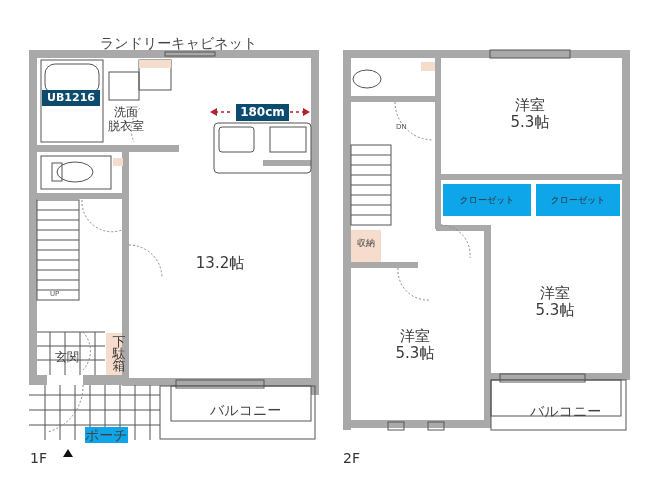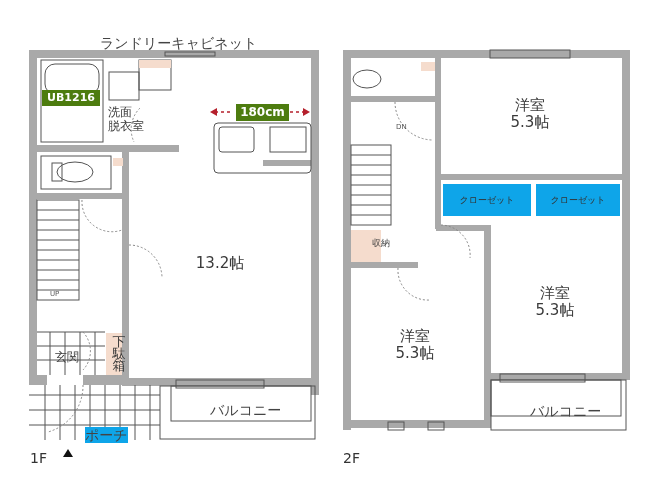--- a/index.html
+++ b/index.html
@@ -2,21 +2,21 @@
 <html><head>
 <meta charset="utf-8">
 <style>
   html,body{margin:0;padding:0;background:#ffffff;}
   body{width:652px;height:489px;position:relative;overflow:hidden;font-family:"DejaVu Sans",sans-serif;}
   svg{position:absolute;left:0;top:0;}
   .lbl{position:absolute;color:#3a3a3a;font-family:"DejaVu Sans",sans-serif;white-space:nowrap;text-align:center;line-height:1.15;}
   .room{font-size:15px;}
   .small{font-size:14px;color:#444;}
   .tiny{font-size:7px;color:#555;}
-  .red-tag{position:absolute;background:#4d7c0f;color:#fff;font-family:"DejaVu Sans",sans-serif;font-weight:bold;text-align:center;}
+  .red-tag{position:absolute;background:#0c4a6e;color:#fff;font-family:"DejaVu Sans",sans-serif;font-weight:bold;text-align:center;}
   .floor{position:absolute;font-size:14px;color:#333;font-family:"DejaVu Sans",sans-serif;}
   .closet{position:absolute;background:#0ea5e9;font-size:9px;color:#333;display:flex;align-items:center;justify-content:center;}
 </style>
 </head>
 <body>
 
 <svg width="652" height="489" viewBox="0 0 652 489">
   <g fill="#a9a9a9" stroke="none">
 
     <rect x="29" y="50" width="290" height="8"></rect>
@@ -132,21 +132,21 @@
   <g fill="#b5202c">
     <polygon points="210,112 217,108 217,116"></polygon>
     <polygon points="310,112 303,108 303,116"></polygon>
   </g>
 
   <polygon points="68,449 63,457 73,457" fill="#111"></polygon>
 </svg>
 
 <div class="lbl small" style="left:100px;top:35px;width:110px;">ランドリーキャビネット</div>
 <div class="red-tag" style="left:42px;top:90px;width:58px;height:16px;font-size:11px;line-height:16px;">UB1216</div>
-<div class="lbl" style="left:108px;top:106px;font-size:12px;text-align:left;">
+<div class="lbl" style="left:108px;top:106px;font-size:12px;text-align:center;">
   <div>洗面</div>
   <div>脱衣室</div>
 </div>
 <div class="red-tag" style="left:236px;top:104px;width:53px;height:17px;font-size:12px;line-height:17px;">180cm</div>
 <div class="lbl room" style="left:180px;top:255px;width:80px;">
   <div>13.2帖</div>
 </div>
 <div class="lbl tiny" style="left:50px;top:290px;">UP</div>
 <div class="lbl" style="left:55px;top:351px;font-size:12px;">玄関</div>
 <div class="lbl" style="left:107px;top:336px;width:24px;font-size:13px;white-space:normal;line-height:12px;">下駄箱</div>
@@ -154,21 +154,21 @@
 <div class="lbl small" style="left:210px;top:402px;width:60px;">バルコニー</div>
 <div class="floor" style="left:30px;top:450px;">1F</div>
 
 <div class="lbl tiny" style="left:396px;top:123px;">DN</div>
 <div class="lbl room" style="left:490px;top:97px;width:80px;">
   <div>洋室</div>
   <div>5.3帖</div>
 </div>
 <div class="closet" style="left:443px;top:184px;width:88px;height:32px;">クローゼット</div>
 <div class="closet" style="left:536px;top:184px;width:84px;height:32px;">クローゼット</div>
-<div class="lbl" style="left:352px;top:238px;width:28px;font-size:9px;padding-left:15px;">収納</div>
+<div class="lbl" style="left:352px;top:238px;width:28px;font-size:9px;">収納</div>
 <div class="lbl room" style="left:375px;top:328px;width:80px;">
   <div>洋室</div>
   <div>5.3帖</div>
 </div>
 <div class="lbl room" style="left:515px;top:285px;width:80px;">
   <div>洋室</div>
   <div>5.3帖</div>
 </div>
 <div class="lbl small" style="left:530px;top:403px;width:60px;">バルコニー</div>
 <div class="floor" style="left:343px;top:450px;">2F</div>

